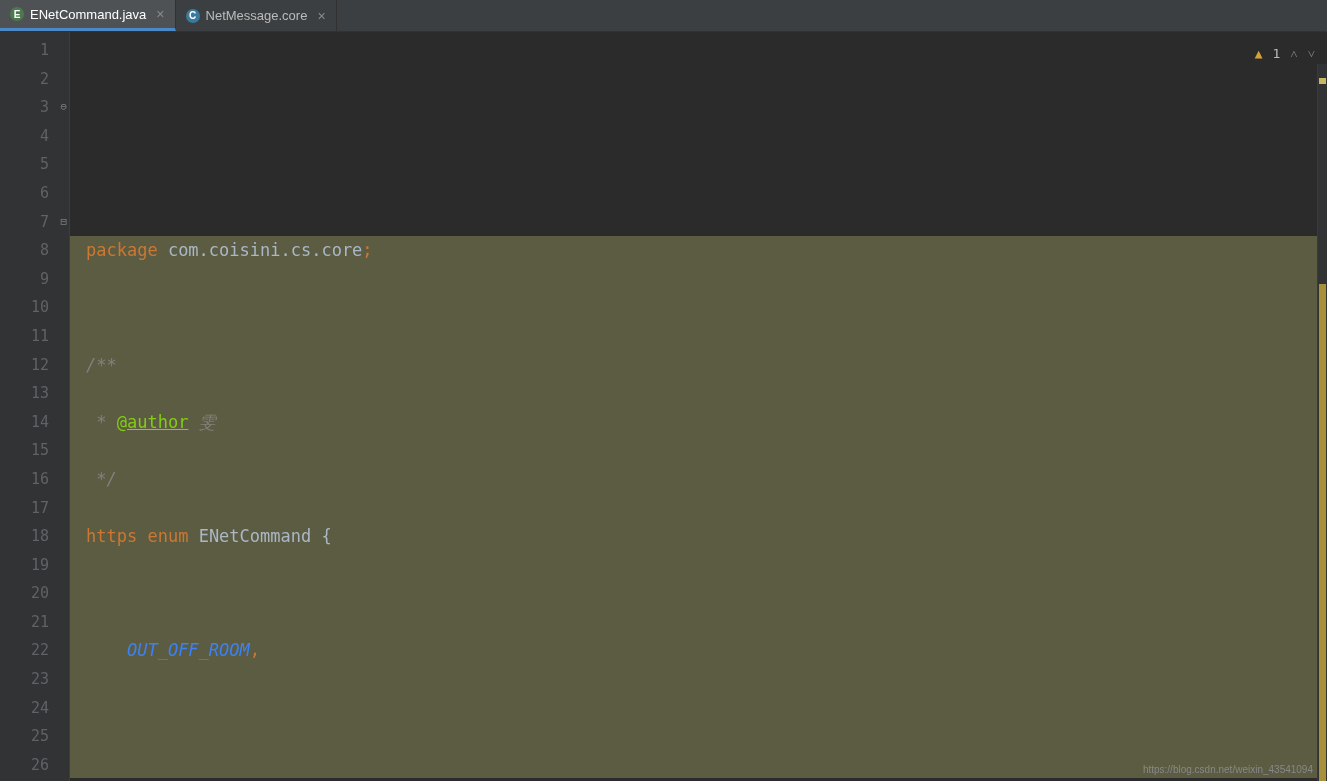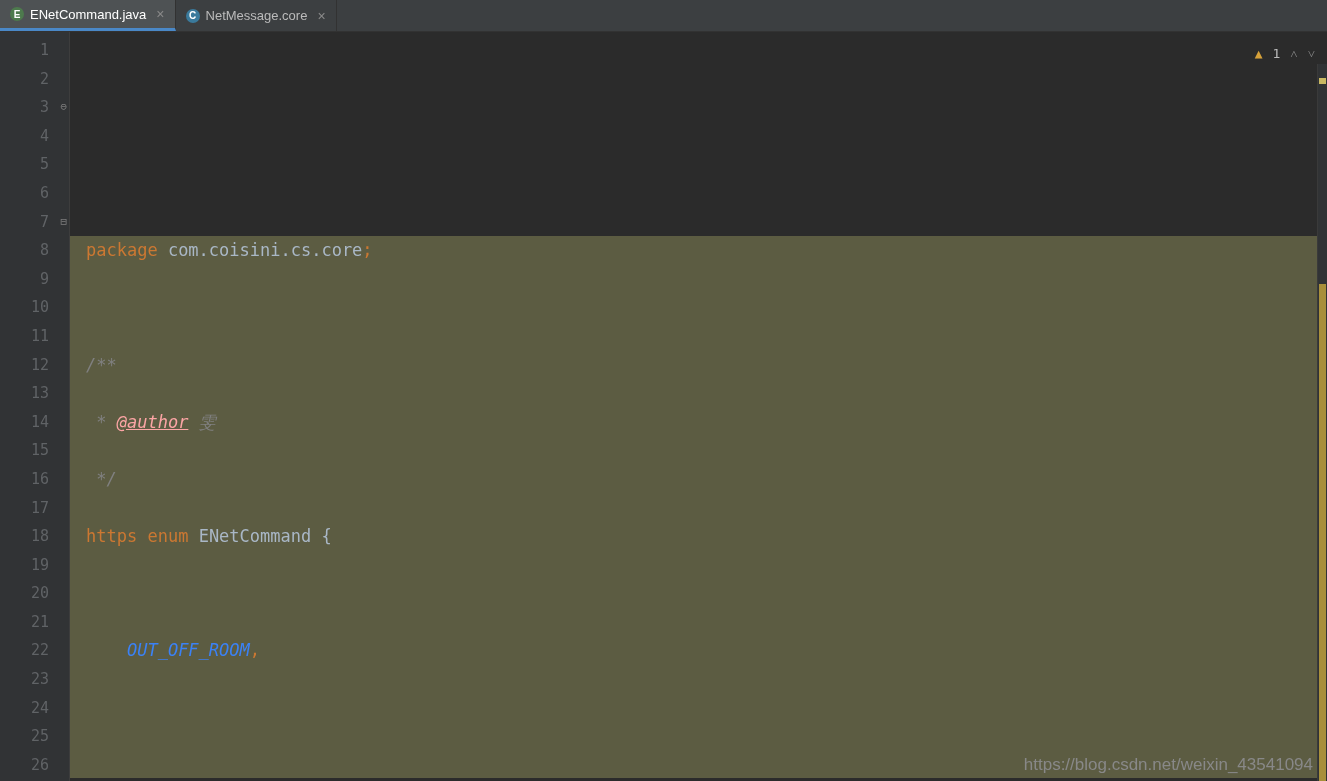--- a/index.html
+++ b/index.html
@@ -90,21 +90,21 @@
 .hl-bg {
   position: absolute;
   left: 0; right: 0;
   background: #5c5c42;
   z-index: 0;
 }
 .code-txt { position: relative; z-index: 1; }
 .kw { color: #cc7832; }
 .clsname { color: #a9b7c6; }
 .cmt { color: #808080; font-style: italic; }
-.tag { color: #fca5a5; font-style: italic; text-decoration: underline; text-align: center; }
+.tag { color: #84cc16; text-decoration: underline; text-align: center; }
 .tagtxt { color: #808080; font-style: italic; }
 .enumval { color: #3b82f6; font-style: italic; }
 .punct { color: #cc7832; }
 .brace { color: #a9b7c6; }
 .top-indicator {
   position: absolute;
   top: 8px;
   right: 12px;
   display: flex;
   align-items: center;
@@ -128,21 +128,21 @@
   position: absolute;
   left: 1px; right: 1px;
   height: 6px;
   background: #c9b862;
 }
 .watermark {
   position: absolute;
   bottom: 6px;
   right: 14px;
   color: #888888;
-  font-size: 17px;
+  font-size: 10px;
   font-family: sans-serif;
   z-index: 6;
 }
 </style>
 </head>
 <body>
 
 <div class="tabs">
   <div class="tab active">
     <span class="tab-icon e">E</span>

